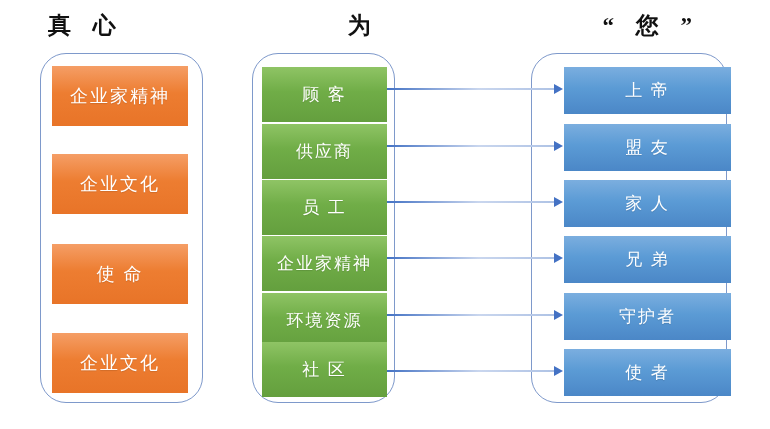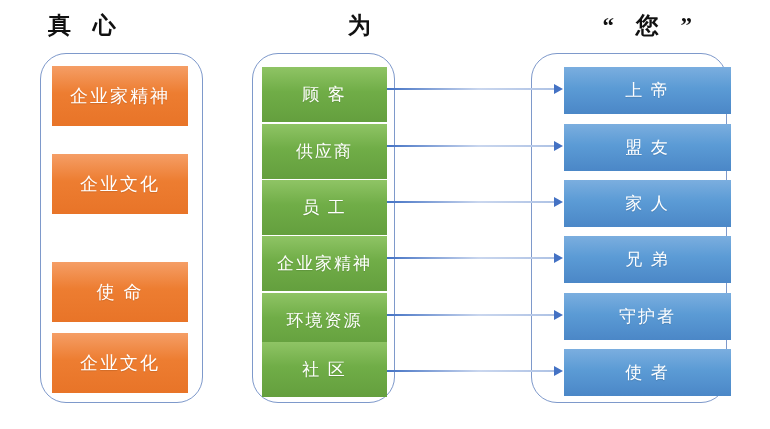--- a/index.html
+++ b/index.html
@@ -106,21 +106,21 @@
 
   <div class="diagram-title">
     <span>真 心</span>
     <span>为</span>
     <span>“ 您 ”</span>
   </div>
 
   <div class="panel panel-left">
     <div class="box box-orange" style="top:12px">企业家精神</div>
     <div class="box box-orange" style="top:100px">企业文化</div>
-    <div class="box box-orange" style="top:208px">使 命</div>
+    <div class="box box-orange" style="top:190px">使 命</div>
     <div class="box box-orange" style="top:279px">企业文化</div>
   </div>
 
   <div class="panel panel-mid">
     <div class="box box-green" style="top:13px">顾 客</div>
     <div class="box box-green" style="top:126px">员 工</div>
     <div class="box box-green" style="top:70px">供应商</div>
     <div class="box box-green" style="top:182px">企业家精神</div>
     <div class="box box-green" style="top:239px">环境资源</div>
     <div class="box box-green" style="top:288px">社 区</div>

